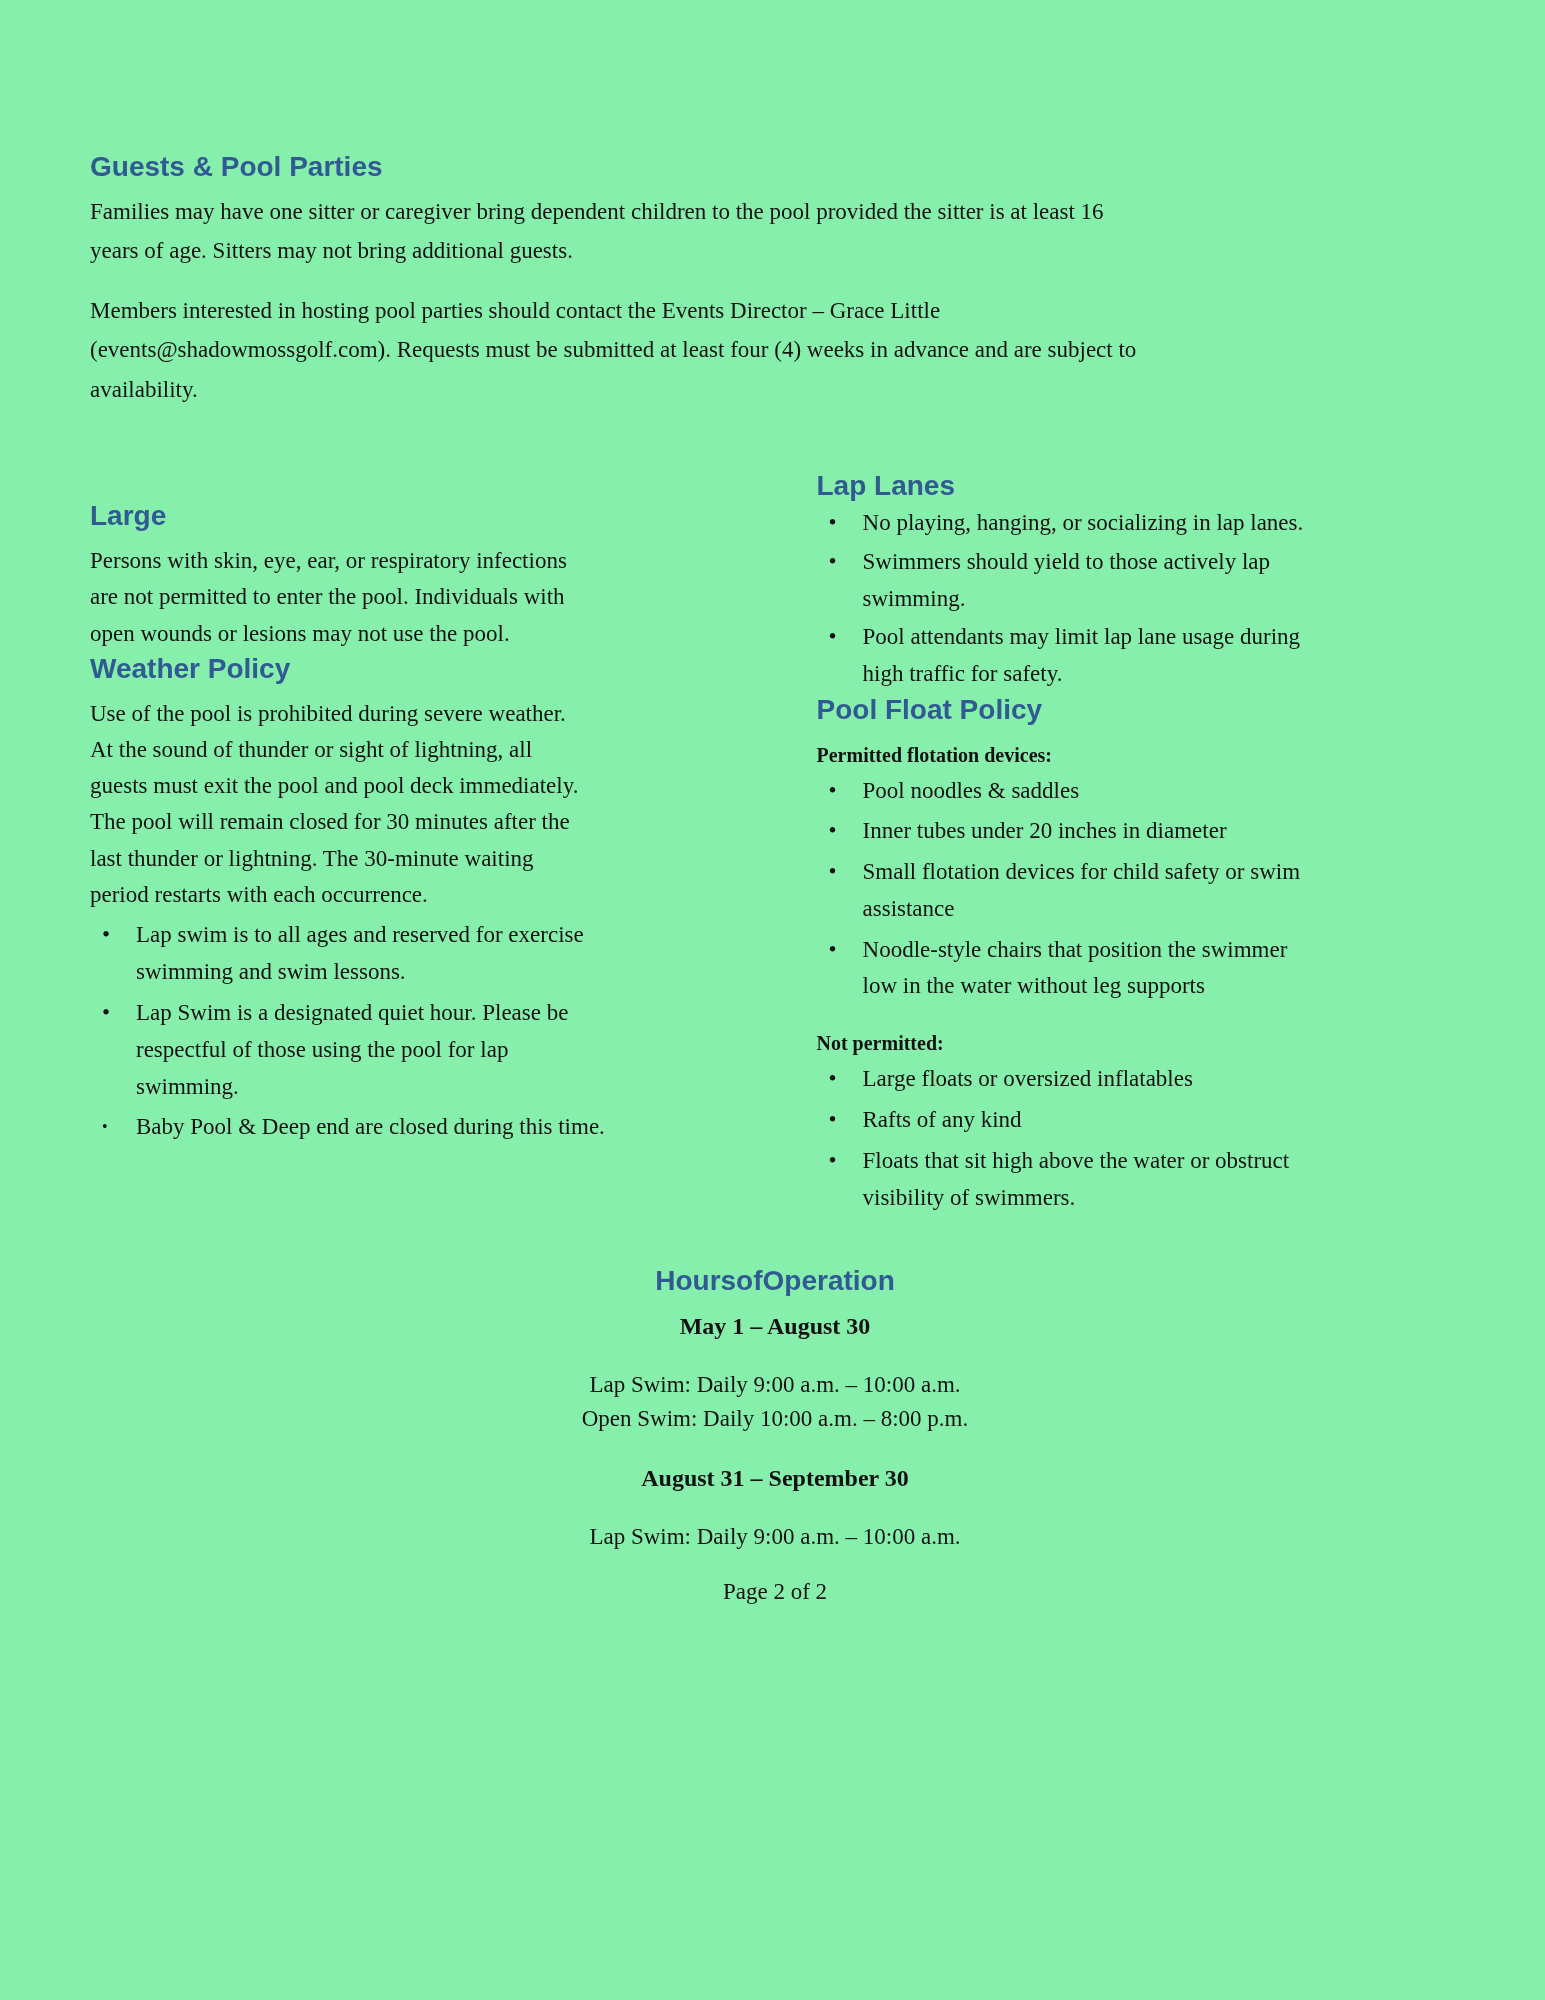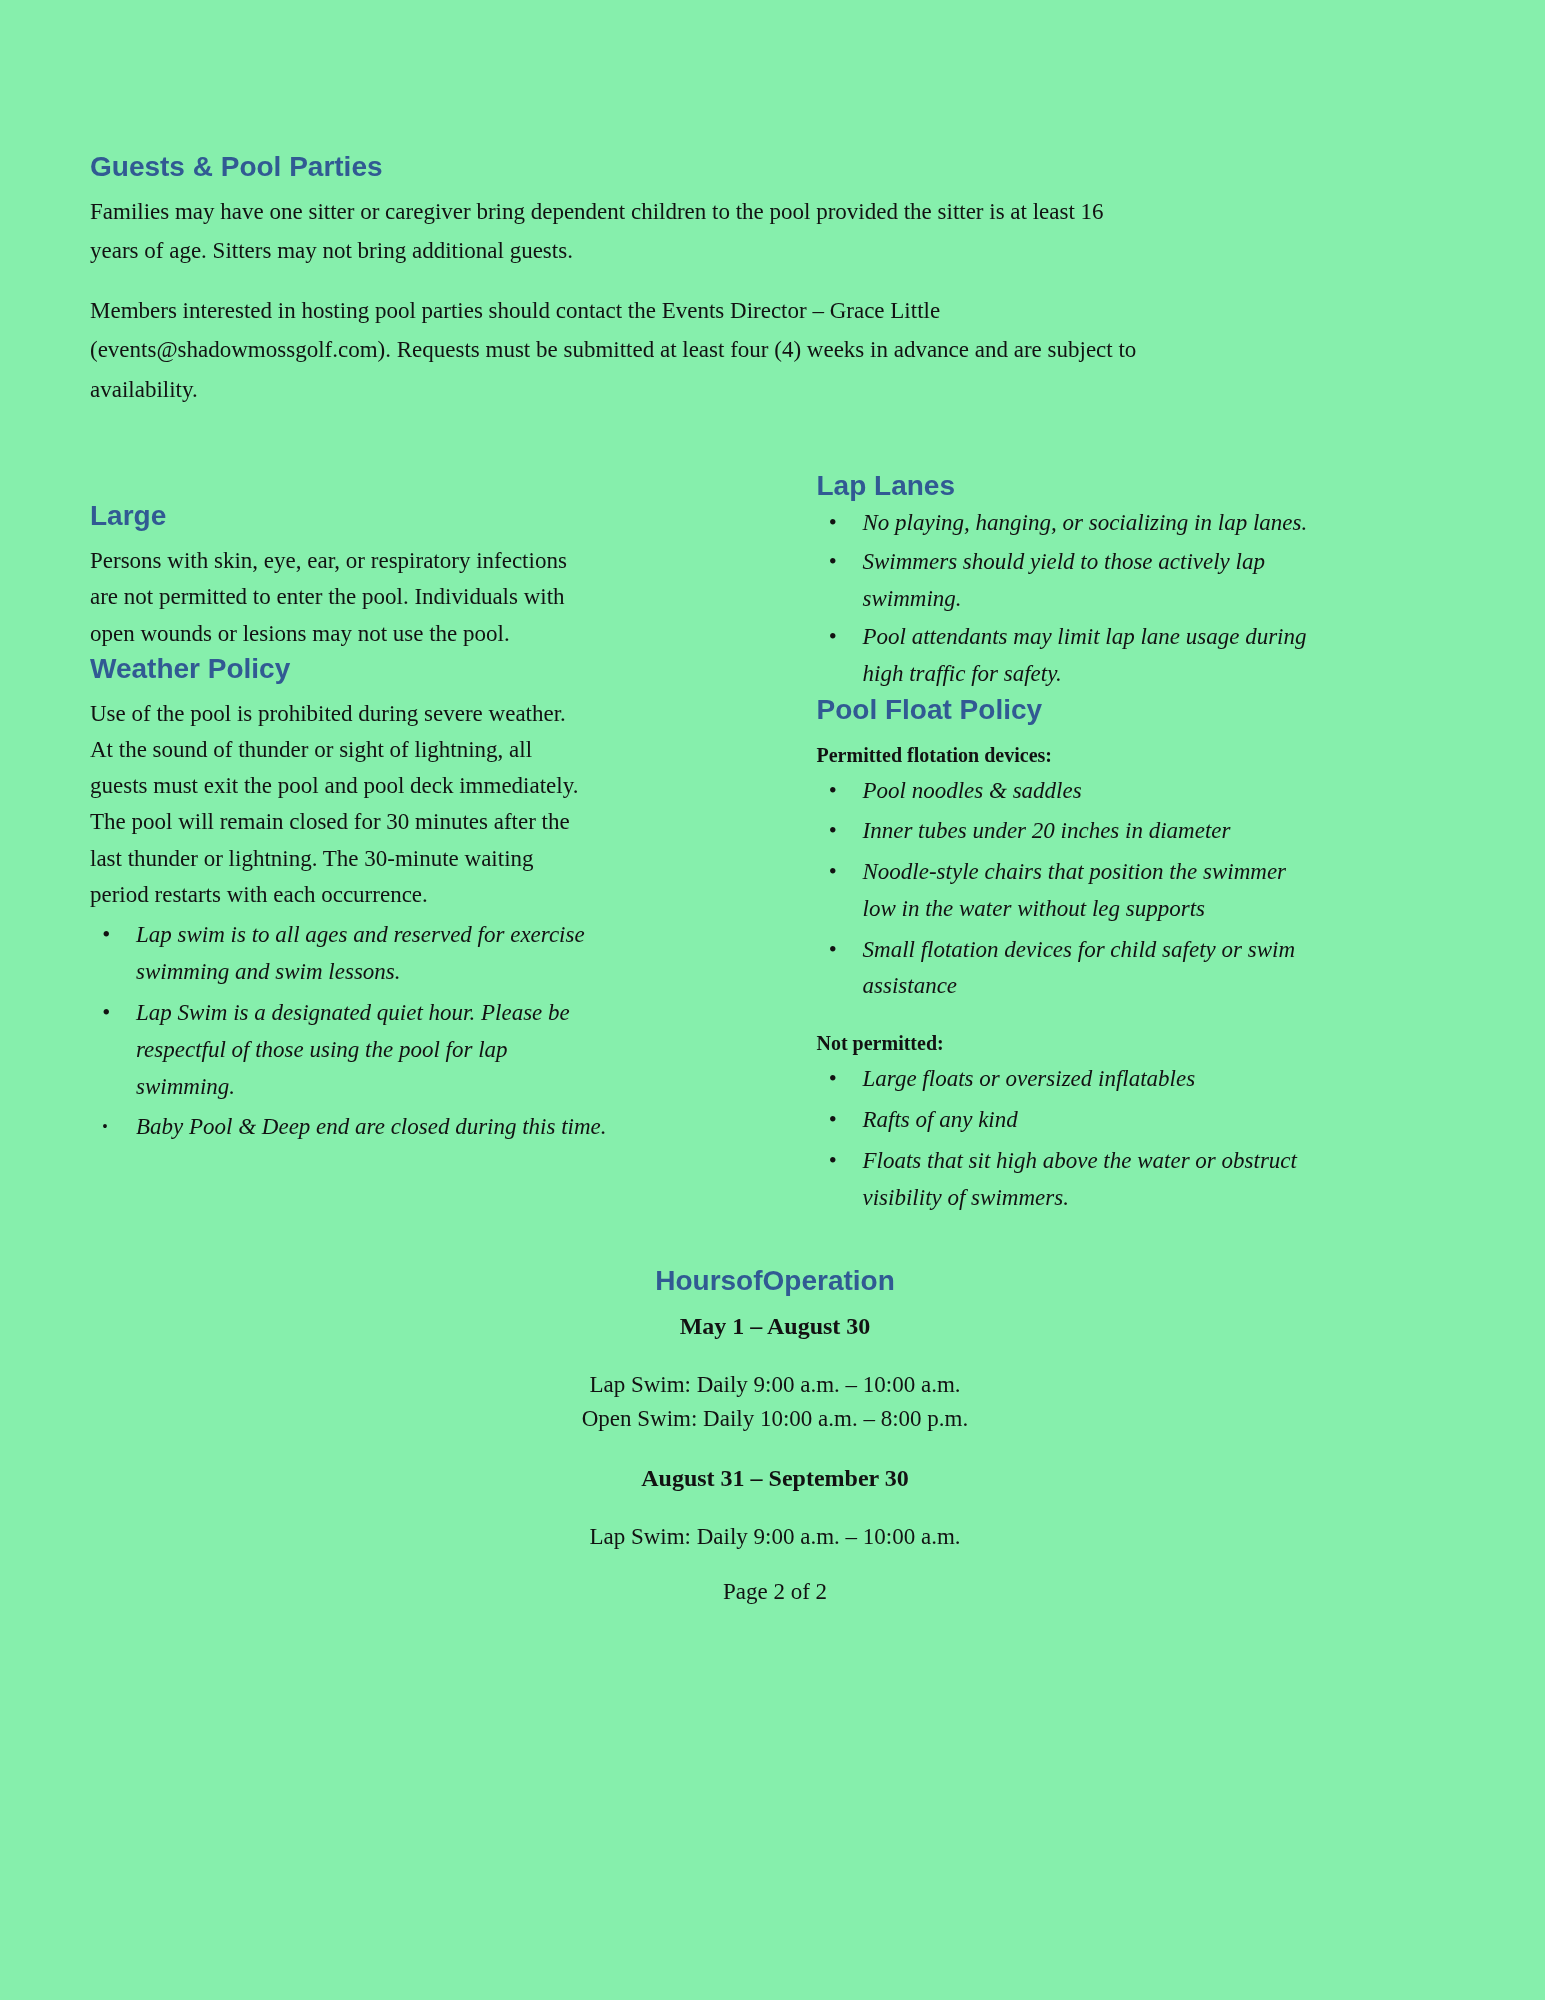--- a/index.html
+++ b/index.html
@@ -65,21 +65,20 @@
     margin:0;
     padding:0;
     font-size:23px;
     line-height:1.6;
   }
   ul.bullets li{
     position:relative;
     padding-left:46px;
     white-space:pre-line;
     margin-top:4px;
-    font-style:italic;
   }
   ul.bullets li::before{
     content:"\2022";
     position:absolute;
     left:12px;
     top:0;
   }
   ul.bullets.tight li{margin-top:2px;}
   
   ul.bullets.last-small li:last-child::before{
@@ -175,24 +174,24 @@
 high traffic for safety.</li>
         </ul>
       </section>
 
       <section>
         <h2 class="doc-heading mt-heading-2">Pool Float Policy</h2>
         <p class="bold-label">Permitted flotation devices:</p>
         <ul class="bullets mt-list-3">
           <li>Pool noodles &amp; saddles</li>
           <li>Inner tubes under 20 inches in diameter</li>
+          <li>Small flotation devices for child safety or swim
+assistance</li>
           <li>Noodle-style chairs that position the swimmer
 low in the water without leg supports</li>
-          <li>Small flotation devices for child safety or swim
-assistance</li>
         </ul>
         <p class="bold-label" style="margin-top:24px;">Not permitted:</p>
         <ul class="bullets mt-list-3">
           <li>Large floats or oversized inflatables</li>
           <li>Rafts of any kind</li>
           <li>Floats that sit high above the water or obstruct
 visibility of swimmers.</li>
         </ul>
       </section>
 

